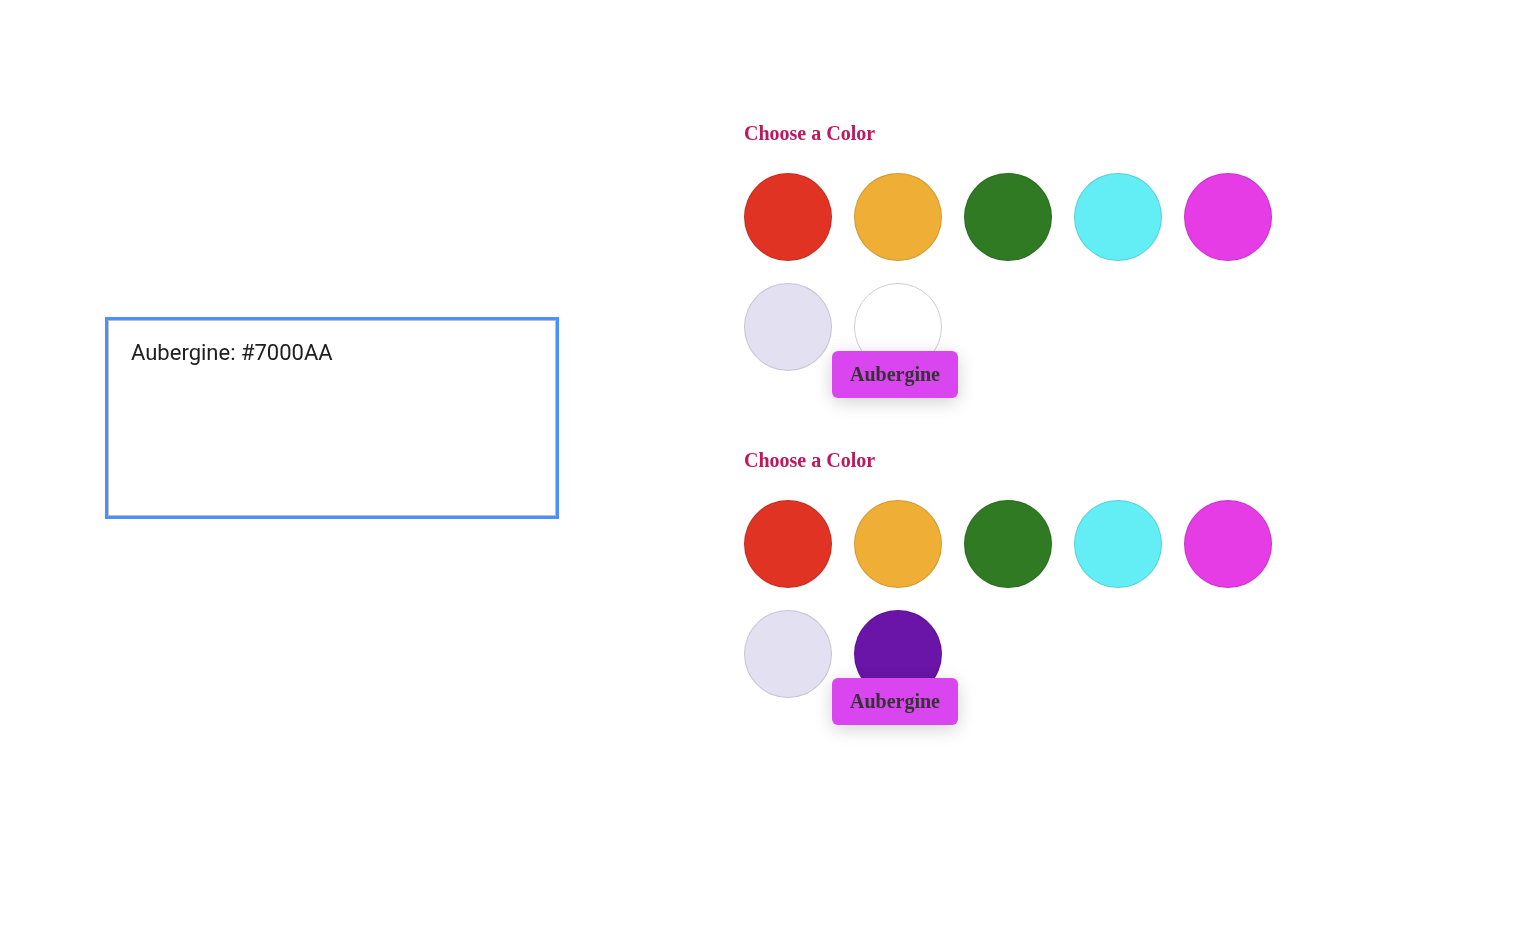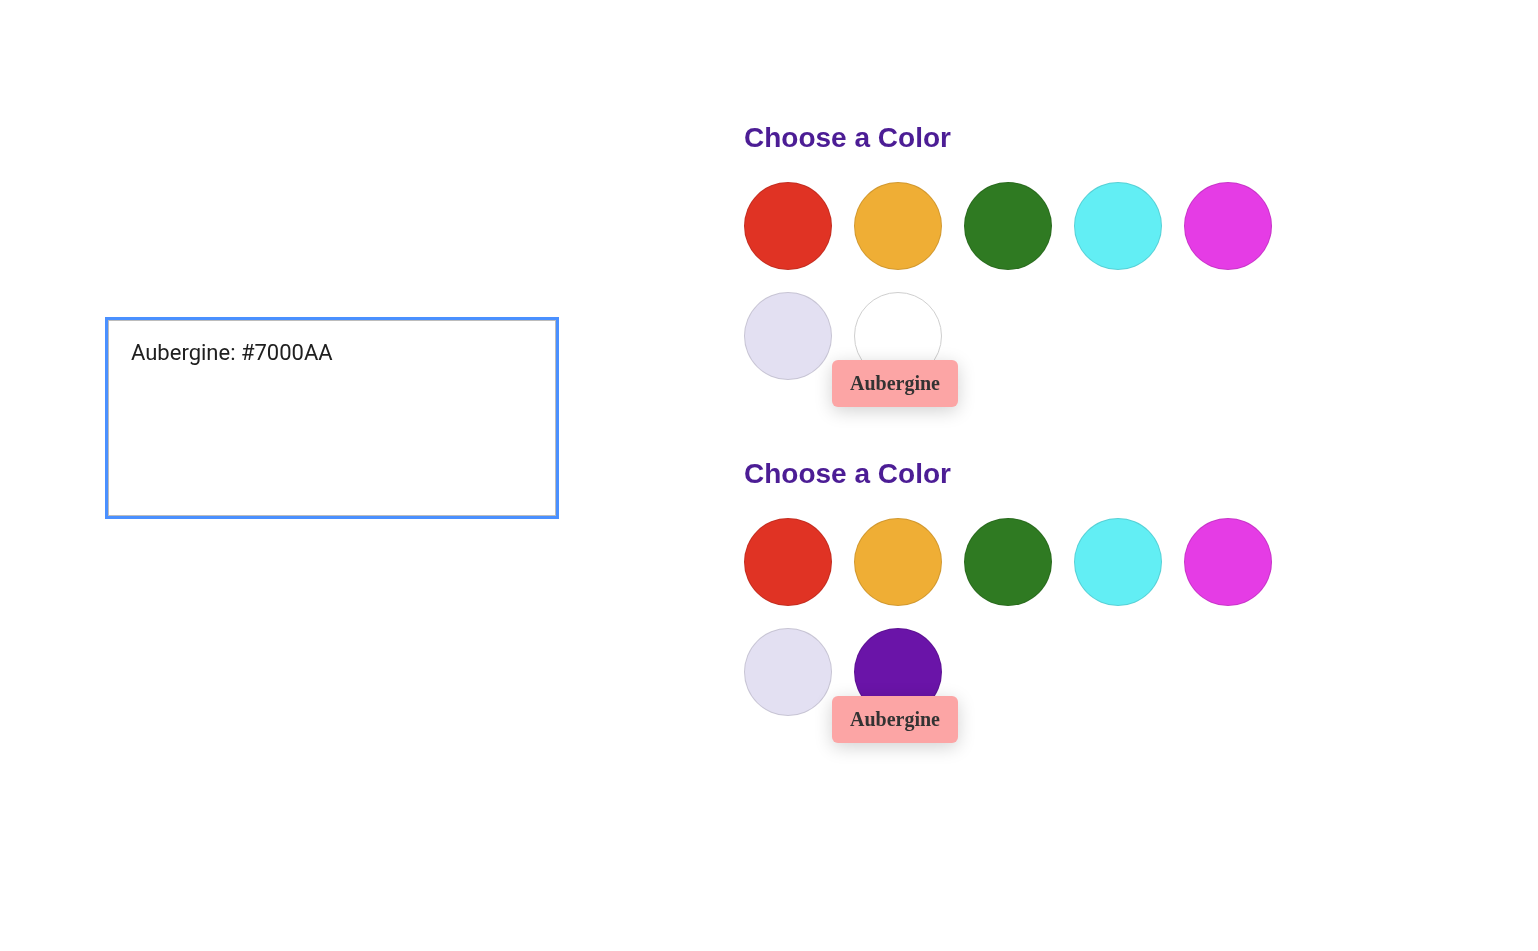--- a/index.html
+++ b/index.html
@@ -45,24 +45,24 @@
     .right-panel {
       position: absolute;
       left: 744px;
       top: 122px;
       width: 560px;
     }
     .color-section {
       margin-bottom: 78px;
     }
     .section-heading {
-      font-family: Liberation Sans, sans-serif;
-      font-size: 28px;
+      font-family: Liberation Serif, serif;
+      font-size: 20px;
       font-weight: 700;
-      color: #4c1d95;
+      color: #be185d;
       margin-bottom: 28px;
     }
     .swatch-row {
       display: flex;
       gap: 22px;
       margin-bottom: 22px;
     }
     .swatch {
       width: 88px;
       height: 88px;
@@ -76,21 +76,21 @@
       border: 1px solid #cfcfcf;
     }
     .swatch-wrapper {
       position: relative;
       display: inline-block;
     }
     .tooltip {
       position: absolute;
       top: 68px;
       left: -22px;
-      background: #fca5a5;
+      background: #d946ef;
       padding: 12px 18px;
       border-radius: 6px;
       box-shadow: 0 4px 18px rgba(0,0,0,0.18);
       font-family: Georgia, "Times New Roman", serif;
       font-size: 20px;
       font-weight: 700;
       color: #333333;
       white-space: nowrap;
       z-index: 10;
       text-align: center;

